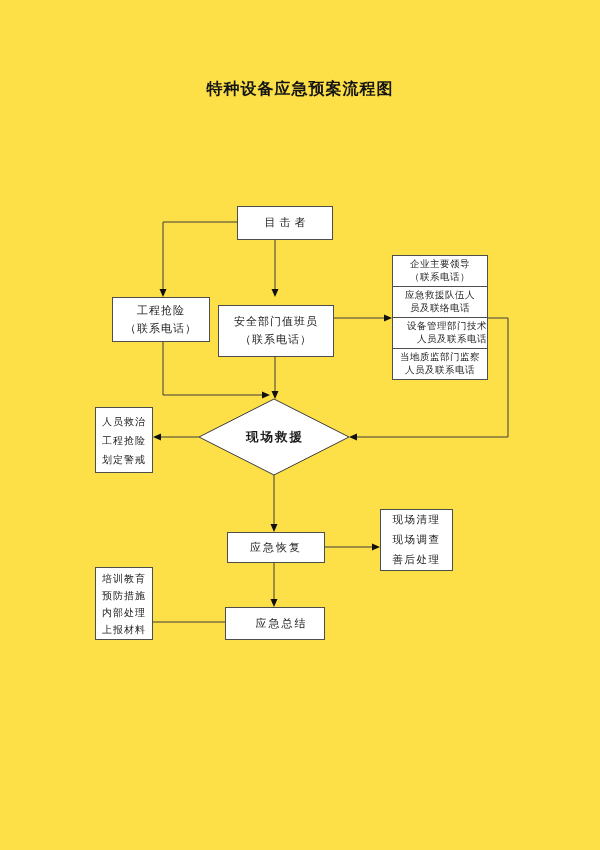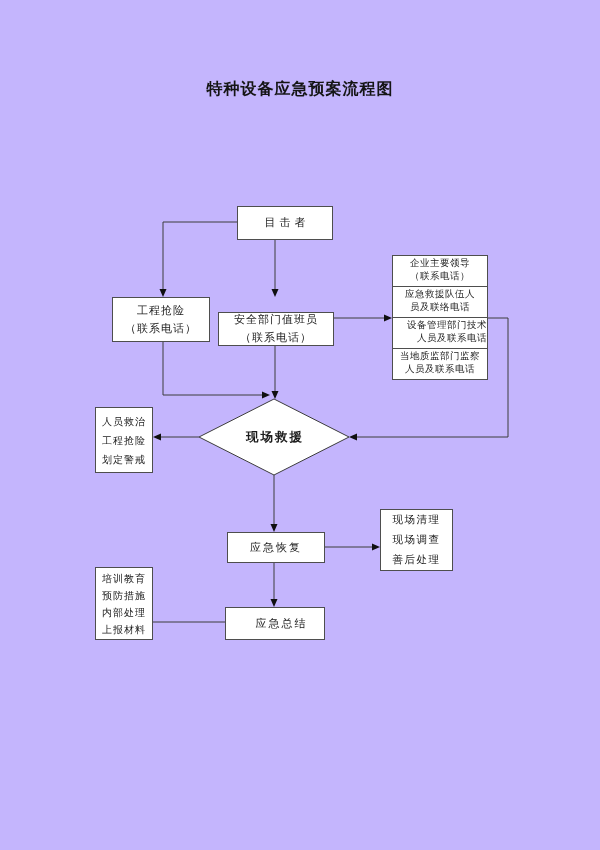--- a/index.html
+++ b/index.html
@@ -1,41 +1,41 @@
 <!DOCTYPE html>
 <html><head>
 <meta charset="utf-8">
 <style>
   html,body{margin:0;padding:0;}
   body{
     width:600px;height:850px;background:#ffffff;
     font-family:"Liberation Serif","DejaVu Serif",serif;
     color:#1c1c1c;
   }
-  .page{position:relative;width:600px;height:850px;background:#c4b5fd;overflow:hidden;}
+  .page{position:relative;width:600px;height:850px;background:#fde047;overflow:hidden;}
   .doc-title{
     position:absolute;top:79px;left:0;width:600px;
     text-align:center;font-size:16px;font-weight:bold;color:#151515;
     letter-spacing:1px;
   }
   .connector-layer{position:absolute;left:0;top:0;width:600px;height:850px;z-index:0;}
   .connector-layer polyline,.connector-layer line{stroke:#3c3c3c;stroke-width:1;fill:none;}
   .connector-layer .arrowhead{fill:#101010;stroke:none;}
   .connector-layer .diamond{fill:#ffffff;stroke:#3c3c3c;stroke-width:1;}
   .node{
     position:absolute;box-sizing:border-box;z-index:1;
     background:#ffffff;border:1px solid #4e4e4e;
     display:flex;flex-direction:column;align-items:center;justify-content:center;
     text-align:center;font-size:11px;line-height:1.6;color:#1c1c1c;
   }
   .node span{display:block;}
   #node-witness{left:237px;top:206px;width:96px;height:34px;letter-spacing:4px;padding-left:4px;}
   #node-duty-leader{left:112px;top:297px;width:98px;height:45px;letter-spacing:1px;}
-  #node-safety-duty{left:218px;top:312px;width:116px;height:34px;letter-spacing:1px;}
-  .stack-box{left:392px;width:96px;height:32px;font-size:9.5px;line-height:1.35;letter-spacing:0.5px;font-family:Liberation Mono, monospace;}
+  #node-safety-duty{left:218px;top:305px;width:116px;height:52px;letter-spacing:1px;}
+  .stack-box{left:392px;width:96px;height:32px;font-size:9.5px;line-height:1.35;letter-spacing:0.5px;}
   #stack-0{top:255px;}
   #stack-1{top:286px;}
   #stack-2{top:317px;align-items:flex-end;}
   #stack-3{top:348px;}
   #diamond-label{
     position:absolute;left:199px;top:399px;width:150px;height:76px;z-index:1;
     display:flex;align-items:center;justify-content:center;
     font-size:12.5px;font-weight:bold;letter-spacing:2px;padding-left:2px;box-sizing:border-box;
   }
   #node-rescue-actions{left:95px;top:407px;width:58px;height:66px;font-size:10px;line-height:1.9;letter-spacing:1px;}

